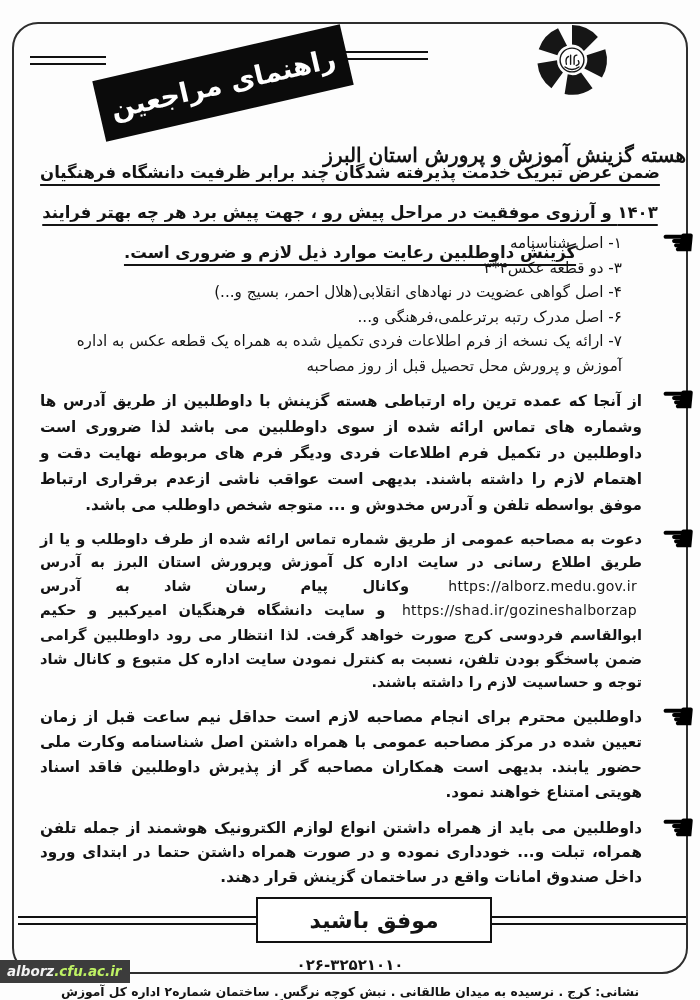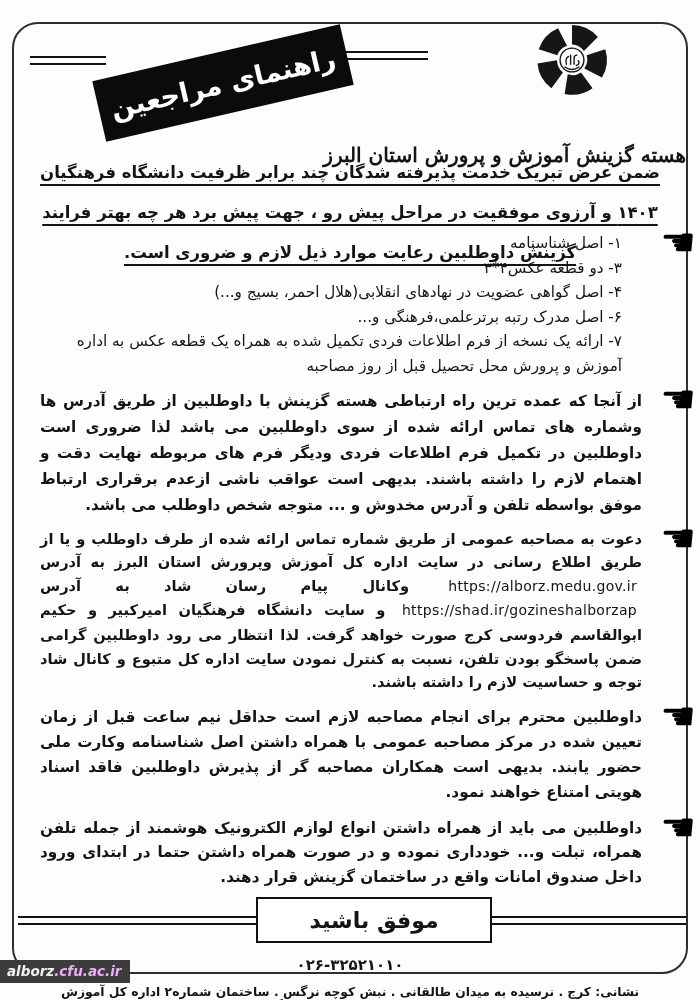--- a/index.html
+++ b/index.html
@@ -85,21 +85,21 @@
   .phone {
     position:absolute; left:0; right:0; top:956px; z-index:1;
     text-align:center; font-size:15px; font-weight:bold;
   }
   .watermark {
     position:absolute; left:0; top:960px; z-index:5;
     background:#3c3c3c; padding:3px 9px 4px 7px;
     direction:ltr; font-style:italic; font-weight:bold; font-size:13.5px;
     color:#f2f2f2;
   }
-  .watermark .accent { color:#f0abfc; }
+  .watermark .accent { color:#bef264; }
 </style>
 </head>
 <body>
 
 <div class="page">
 
   <div class="frame"></div>
 
   <div class="logo">
     <svg viewBox="0 0 120 120" width="140" height="84" preserveAspectRatio="xMidYMid meet">

